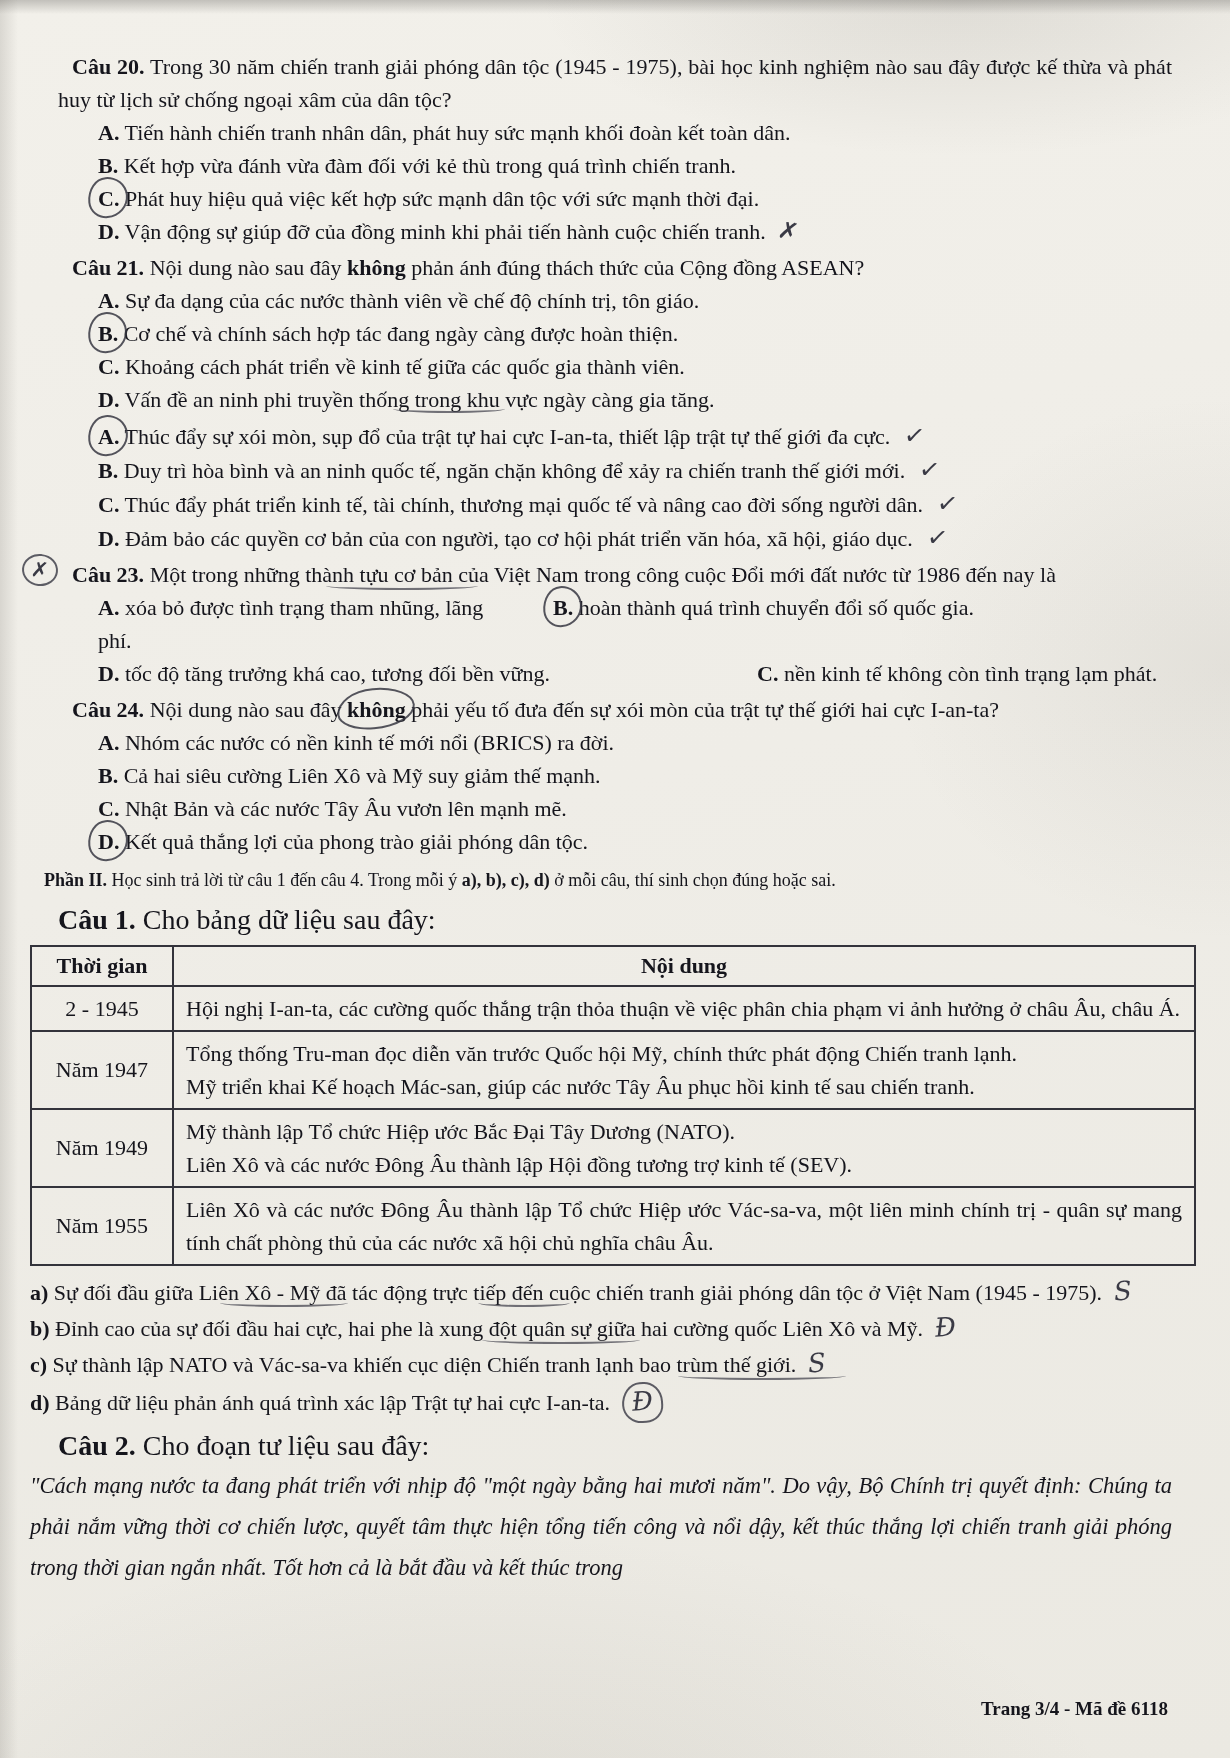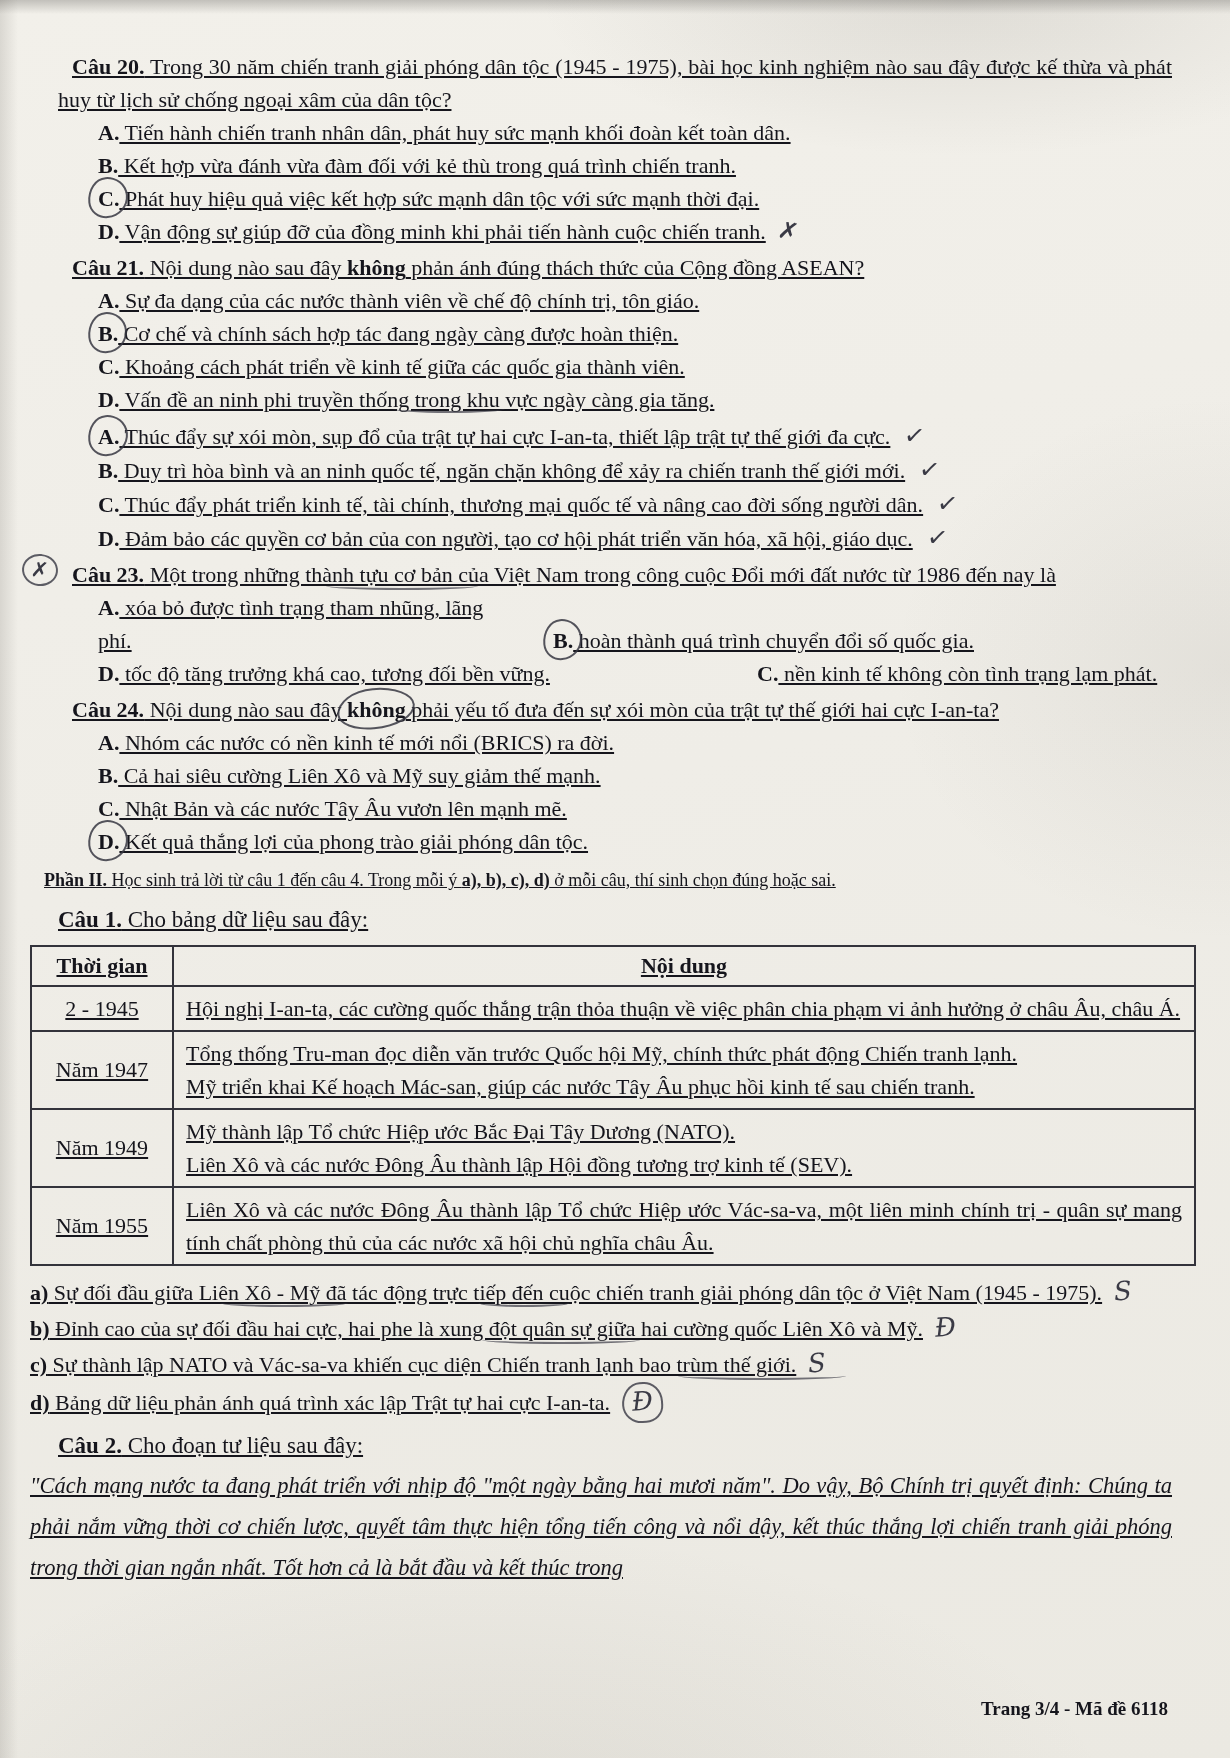--- a/index.html
+++ b/index.html
@@ -9,51 +9,50 @@
     position: relative; width: 1230px; height: 1758px; overflow: hidden;
     font-family: "Liberation Serif", "DejaVu Serif", serif; color: #15151c;
     padding: 50px 58px 0 58px;
     background:
       linear-gradient(180deg, rgba(70,68,64,0.28) 0, rgba(70,68,64,0) 14px),
       linear-gradient(90deg, rgba(90,86,80,0.16) 0, rgba(90,86,80,0) 18px),
       radial-gradient(ellipse 700px 260px at 78% 0%, rgba(110,105,96,0.14), transparent 60%),
       radial-gradient(ellipse 520px 420px at 100% 38%, rgba(120,114,104,0.10), transparent 65%),
       radial-gradient(ellipse 900px 420px at 40% 104%, rgba(125,120,110,0.12), transparent 70%),
       linear-gradient(168deg, #f2f0ea 0%, #efede7 45%, #ebe9e2 100%);
-    text-decoration: underline;
   }
   .question { position: relative; margin-bottom: 3px; }
   .q-head { position: relative; font-size: 22px; line-height: 33px; text-indent: 14px; text-align: justify; }
   .q-label { font-weight: 700; }
   .q-bold { font-weight: 700; }
   .q-bold.circ { display: inline-block; position: relative; text-indent: 0; }
   .option { position: relative; font-size: 22px; line-height: 33px; padding-left: 40px; }
   .opt-letter { font-weight: 700; position: relative; display: inline-block; }
-  .options-grid { display: flex; flex-wrap: wrap; align-items: flex-end; }
+  .options-grid { display: flex; flex-wrap: wrap; }
   .opt-half-a { width: 455px; }
   .opt-half-b { width: calc(100% - 455px); }
   .circ::after {
     content: ''; position: absolute; left: -10px; right: -9px; top: -5px; bottom: -3px;
     border: 2.4px solid rgba(55,55,66,0.85);
     border-radius: 48% 52% 55% 45% / 58% 48% 52% 42%;
     transform: rotate(-5deg); pointer-events: none;
   }
   .hw { font-family: "DejaVu Serif", serif; color: #3a3a45; }
   .check { font-size: 25px; margin-left: 14px; display: inline-block; transform: rotate(8deg); }
   .cross { font-size: 24px; margin-left: 12px; display: inline-block; transform: rotate(12deg); }
   .sd-mark { font-size: 26px; margin-left: 12px; display: inline-block; transform: rotate(-4deg); font-style: italic; }
   .oval-mark { border: 2.4px solid rgba(55,55,66,0.8); border-radius: 50% 50% 48% 52% / 60% 55% 45% 50%; padding: 0 8px 2px; }
   .q23x {
     position: absolute; left: -36px; top: -4px; font-size: 21px; line-height: 24px;
     border: 2.4px solid rgba(55,55,66,0.8); border-radius: 50%; padding: 2px 7px;
     transform: rotate(6deg); text-indent: 0;
   }
   .hw-line { position: absolute; height: 5px; border-bottom: 2.6px solid rgba(58,58,70,0.7); border-radius: 0 0 60% 60% / 0 0 100% 100%; pointer-events: none; }
   .part2 { font-size: 18px; line-height: 34px; margin: 5px 0 4px -14px; text-align: justify; }
-  .cau-head { font-size: 23px; line-height: 34px; margin-top: 6px; }
+  .cau-head { font-size: 28px; line-height: 34px; margin-top: 6px; }
   .tbl { border-collapse: collapse; margin: 8px 0 8px -28px; width: calc(100% + 52px); }
   .tbl th, .tbl td { border: 2px solid #33333b; font-size: 22px; padding: 5px 12px; }
   .tbl th { font-weight: 700; text-align: center; padding: 6px; }
   .tbl td.time { width: 142px; text-align: center; }
   .tbl td.content { text-align: justify; line-height: 33px; }
   .statement { position: relative; font-size: 22px; line-height: 35px; margin-left: -28px; text-align: justify; }
   .s-letter { font-weight: 700; }
   .quote { font-size: 22.5px; line-height: 41px; font-style: italic; margin-left: -28px; margin-top: 2px; text-align: justify; }
   .footer { position: absolute; right: 62px; bottom: 38px; font-weight: 700; font-size: 19px; }
 </style>

